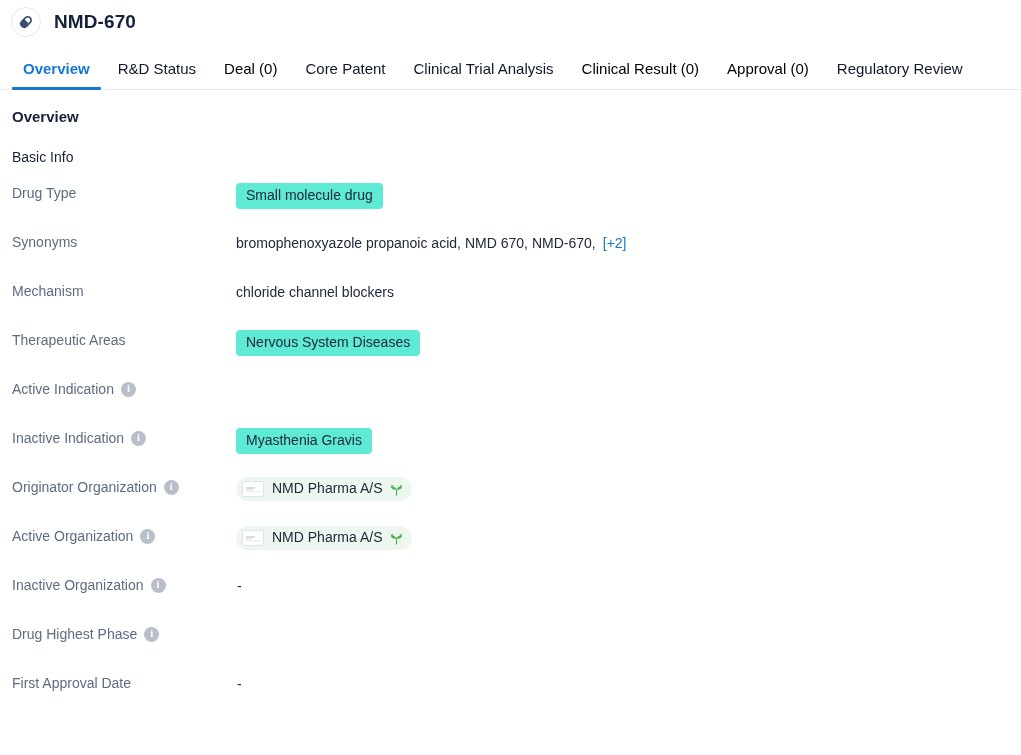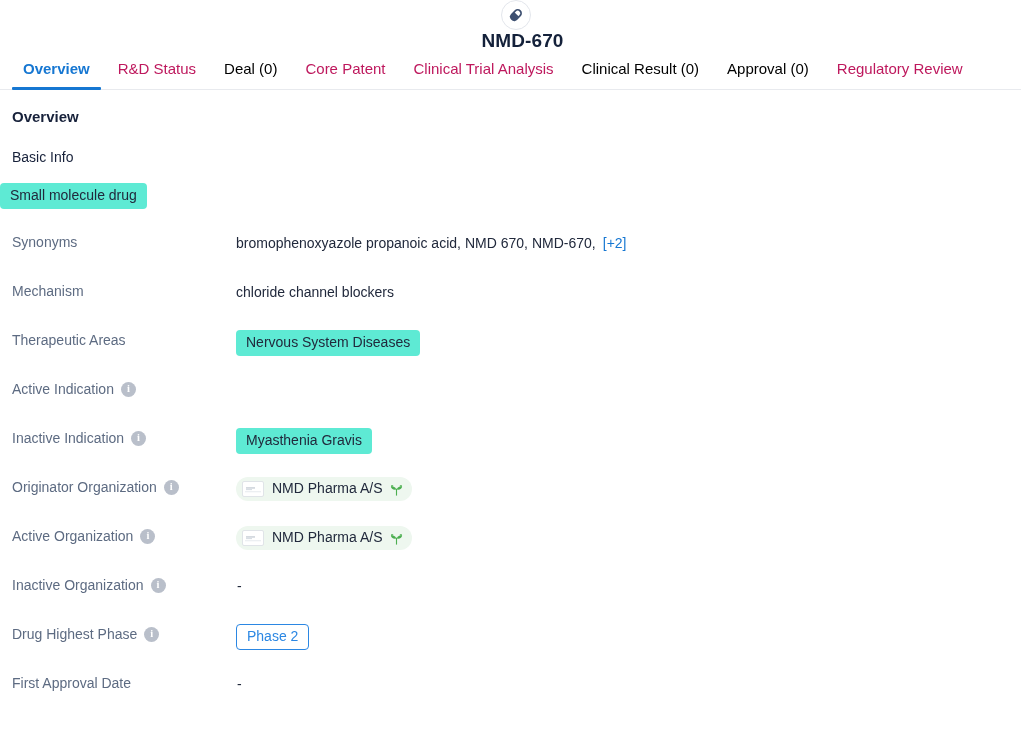--- a/index.html
+++ b/index.html
@@ -20,21 +20,20 @@
     overflow: hidden;
     background: #ffffff;
   }
 
   
   .header {
     height: 44px;
     display: flex;
     align-items: center;
     padding-left: 11px;
-    flex-direction: column;
   }
   .drug-avatar {
     width: 30px;
     height: 30px;
     border-radius: 50%;
     border: 1px solid #e3e6ec;
     background: #ffffff;
     display: flex;
     align-items: center;
     justify-content: center;
@@ -53,21 +52,21 @@
   .tabs {
     position: relative;
     height: 46px;
     display: flex;
     align-items: flex-end;
     padding-left: 9px;
     border-bottom: 1px solid #e8eaee;
   }
   .tab {
     font-size: 15px;
-    color: #be185d;
+    color: #0f172a;
     padding: 0 14px 13px 14px;
     white-space: nowrap;
     cursor: pointer;
     position: relative;
     line-height: 1;
   }
   .tab.disabled { color: #000000; }
   .tab.active {
     color: #1677d2;
     font-weight: bold;
@@ -260,20 +259,23 @@
     <div class="tab disabled">Approval (0)</div>
     <div class="tab">Regulatory Review</div>
   </div>
 
   <div class="content">
     <div class="section-title">Overview</div>
     <div class="subsection-title">Basic Info</div>
 
     <div class="rows" id="rows">
         <div class="row">
+          <div class="row-label">
+            <span>Drug Type</span>
+          </div>
           <div class="row-value">
             <span class="tag">Small molecule drug</span>
           </div>
         </div>
         <div class="row">
           <div class="row-label">
             <span>Synonyms</span>
           </div>
           <div class="row-value">
             <span class="syn-list">
@@ -376,23 +378,20 @@
           </div>
           <div class="row-value">
             <span class="dash">-</span>
           </div>
         </div>
         <div class="row">
           <div class="row-label">
             <span>Drug Highest Phase</span>
             <span class="info-icon">i</span>
           </div>
-          <div class="row-value">
-            <span class="phase-badge">Phase 2</span>
-          </div>
         </div>
         <div class="row">
           <div class="row-label">
             <span>First Approval Date</span>
           </div>
           <div class="row-value">
             <span class="dash">-</span>
           </div>
         </div>
       </div>

